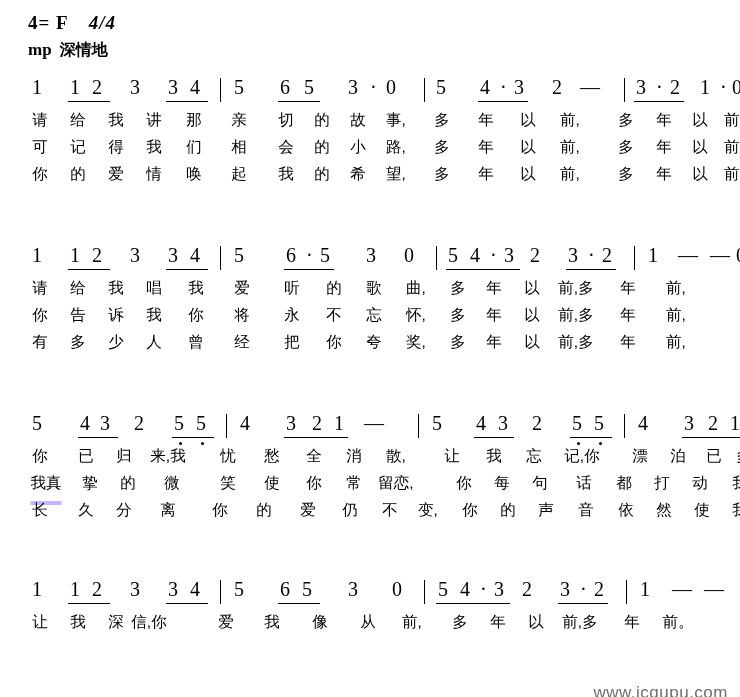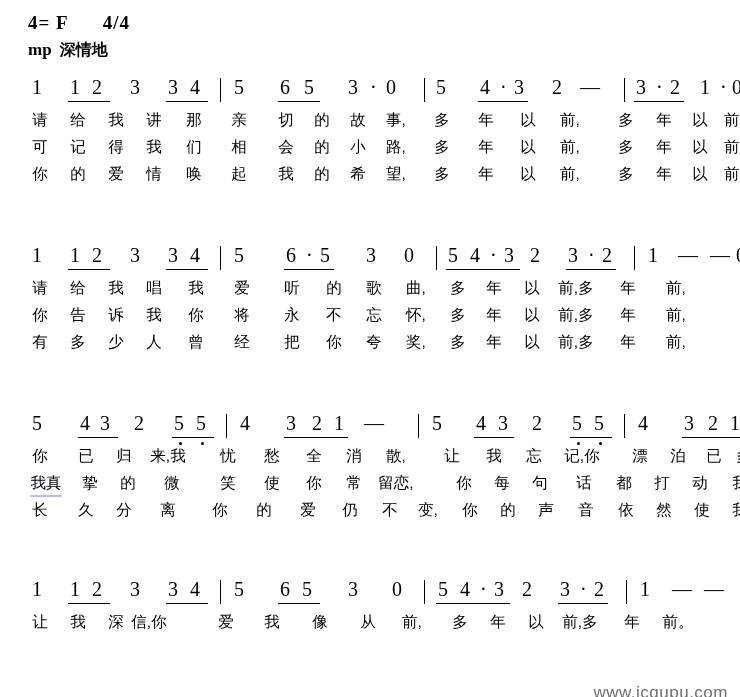--- a/index.html
+++ b/index.html
@@ -36,21 +36,22 @@
   .key-sig {
     position: absolute;
     left: 28px;
     top: 0;
     font-family: "Liberation Serif", serif;
     font-weight: bold;
     font-size: 19px;
     letter-spacing: 1px;
   }
   .key-sig .meter {
-    margin-left: 34px;
+    margin-left: 20px;
+    font-style: italic;
   }
   .dynamic {
     position: absolute;
     left: 28px;
     top: 28px;
     font-size: 17px;
     font-weight: bold;
   }
   .dynamic .expr {
     font-family: "Liberation Sans", sans-serif;
@@ -90,22 +91,22 @@
     font-family: "Liberation Sans", sans-serif;
     font-size: 15.5px;
     white-space: nowrap;
   }
   .lyr-line .ch {
     position: absolute;
     top: 0;
     transform: translateX(-50%);
   }
   .lyr-line .ch.u {
-    border-bottom: 2px solid #c4b5fd;
-    padding-bottom: 1px;
+    border-bottom: 4px solid #c4b5fd;
+    padding-bottom: 7px;
   }
   .barline {
     position: absolute;
     top: 2px;
     width: 1px;
     height: 24px;
     background: #000;
   }
   .underbeam {
     position: absolute;

